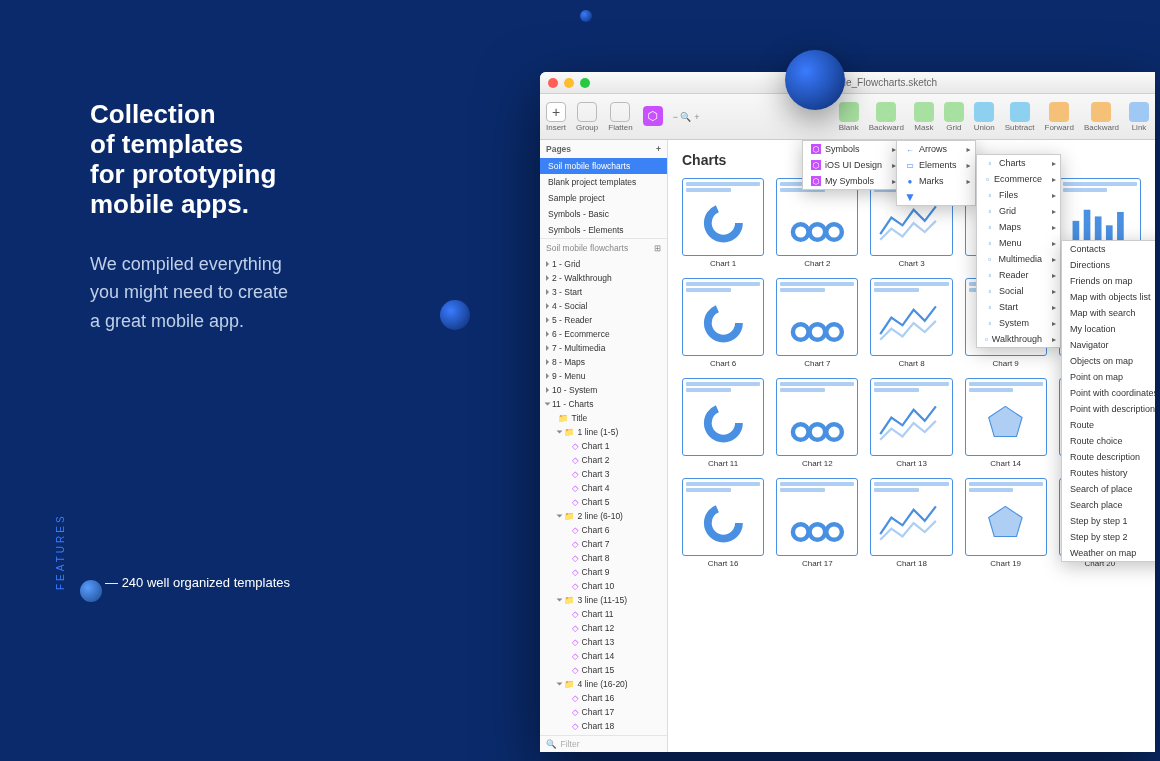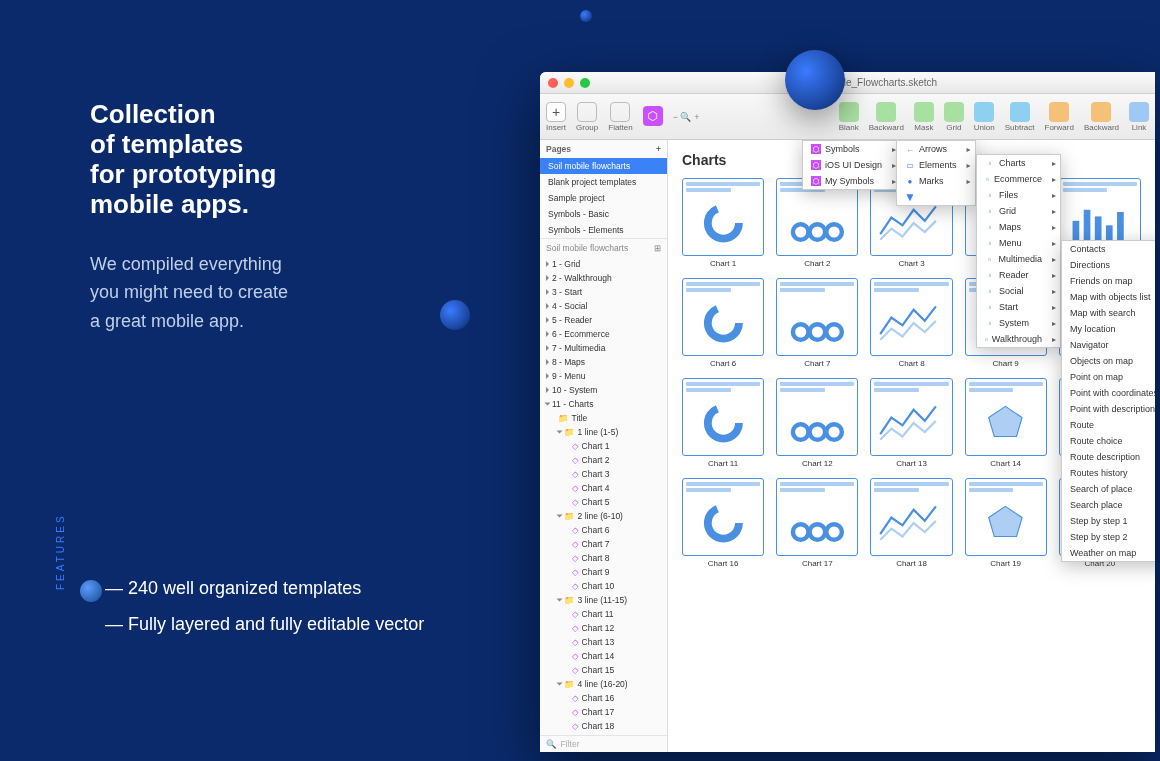--- a/index.html
+++ b/index.html
@@ -13,21 +13,21 @@
 .bg-sphere { position: absolute; border-radius: 50%; background: radial-gradient(circle at 35% 35%, #3a7bff, #0a2a6b); }
 .sphere1 { width: 60px; height: 60px; right: 315px; top: 50px; box-shadow: 0 10px 30px rgba(0,0,0,.4); z-index: 20; }
 .sphere2 { width: 12px; height: 12px; left: 580px; top: 10px; }
 .sphere3 { width: 22px; height: 22px; left: 80px; top: 580px; background: radial-gradient(circle at 35% 35%, #5a9bff, #1a4a8b); }
 .sphere4 { width: 30px; height: 30px; left: 440px; top: 300px; }
 
 .left-panel { position: absolute; left: 90px; top: 100px; width: 400px; color: #fff; }
 .headline { font-size: 26px; font-weight: 700; line-height: 1.15; margin-bottom: 30px; }
 .subhead { font-size: 18px; font-weight: 300; line-height: 1.6; color: #c0d0e8; }
 .features-label { position: absolute; left: 55px; top: 590px; transform: rotate(-90deg); transform-origin: left top; color: #3a7bff; font-size: 10px; letter-spacing: 3px; }
-.features-list { position: absolute; left: 105px; top: 570px; color: #fff; font-size: 18px; line-height: 2; }
+.features-list { position: absolute; left: 105px; top: 570px; color: #fff; font-size: 13px; line-height: 2; }
 .features-list li { list-style: none; }
 .features-list li::before { content: "—  "; }
 
 
 .sketch-window {
   position: absolute; left: 540px; top: 72px;
   width: 615px; height: 680px;
   background: #ececec;
   border-radius: 6px 0 0 0;
   box-shadow: 0 20px 60px rgba(0,0,0,.5);
@@ -94,21 +94,20 @@
 of templates
 for prototyping
 mobile apps.</div>
   <div class="subhead" style="white-space:pre-line">We compiled everything
 you might need to create
 a great mobile app.</div>
 </div>
 <div class="features-label">FEATURES</div>
 <ul class="features-list">
   <li>240 well organized templates</li>
-  <li>Fully layered and fully editable vector</li>
 </ul>
 
 <div class="sketch-window">
   <div class="win-titlebar">
     <div class="traffic">
       <div class="tl red"></div>
       <div class="tl yel"></div>
       <div class="tl grn"></div>
     </div>
     <div class="win-title">Soil_Mobile_Flowcharts.sketch</div>

